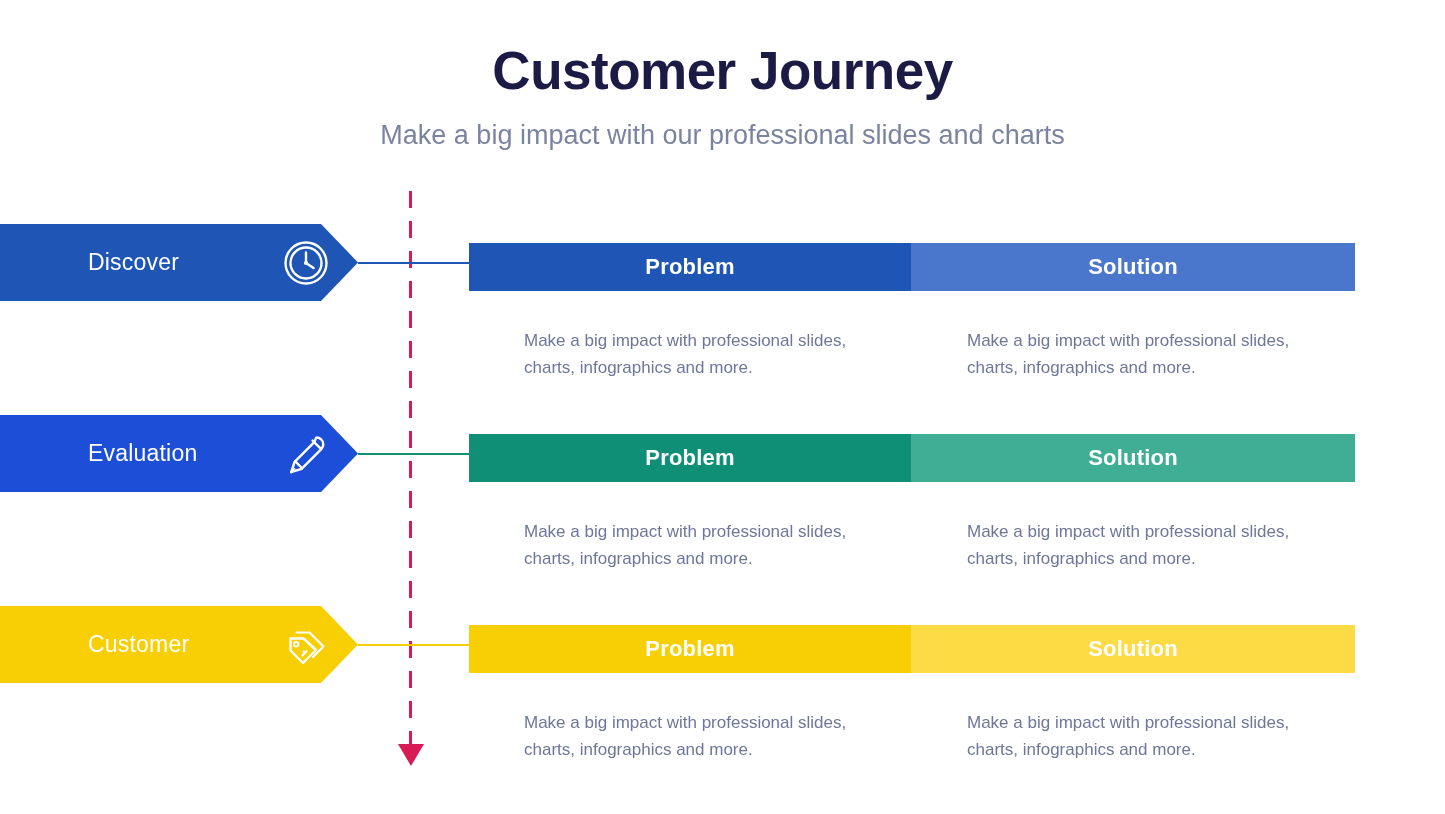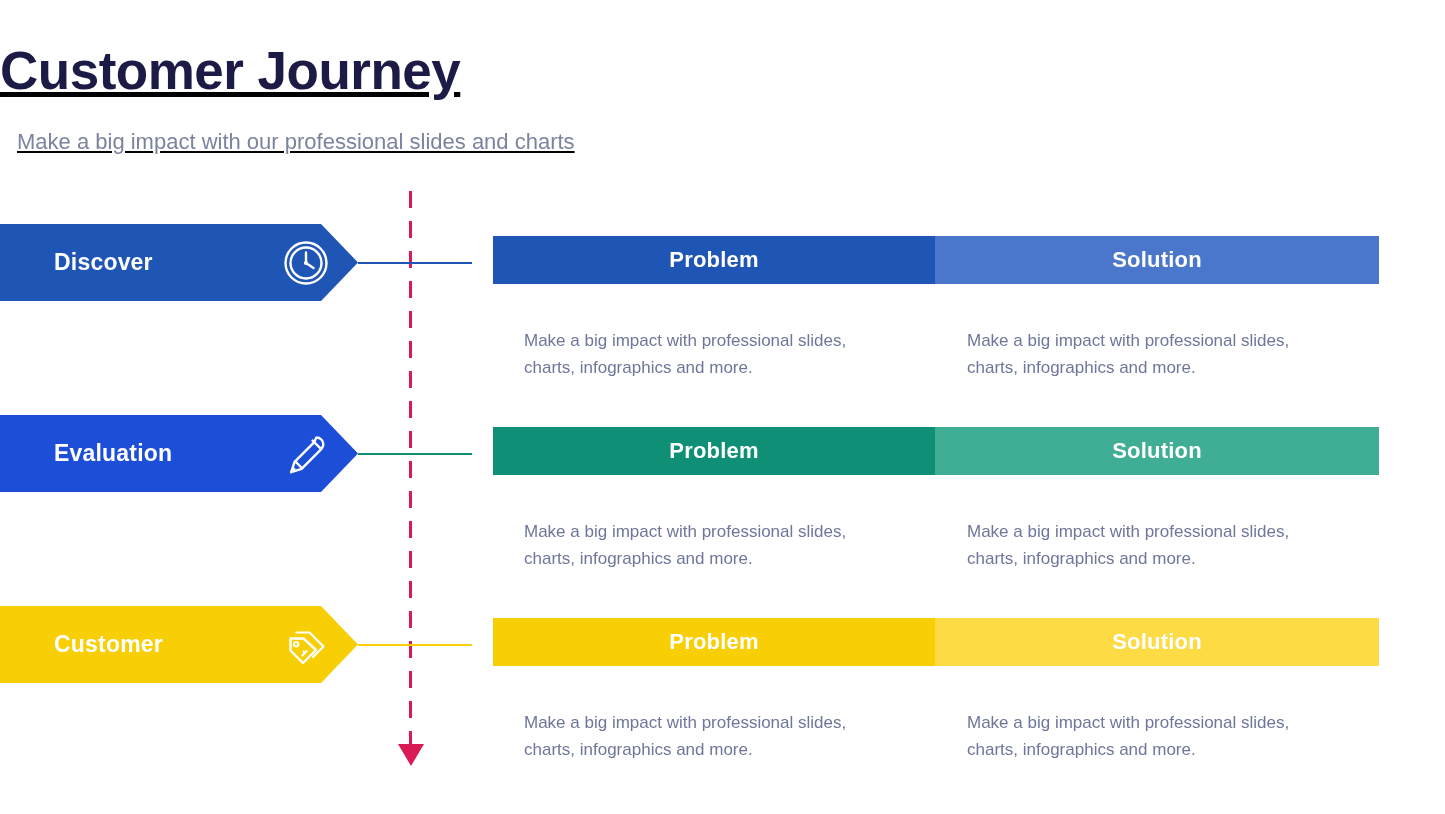--- a/index.html
+++ b/index.html
@@ -15,35 +15,35 @@
     font-family: "Liberation Sans", sans-serif;
     -webkit-font-smoothing: antialiased;
   }
 
   
   .header {
     position: absolute;
     top: 44px;
     left: 0;
     width: 1445px;
-    text-decoration: underline;
+    text-align: center;
   }
   .page-title {
     font-size: 53px;
     font-weight: bold;
     color: #1b1b45;
     letter-spacing: -0.5px;
     line-height: 1.0;
     margin: 0;
   }
   .page-subtitle {
-    font-size: 22px;
+    font-size: 27px;
     font-weight: normal;
     color: #7b849e;
-    margin: 17px;
+    margin: 8px;
     padding-top: 16px;
     line-height: 1.1;
   }
 
   
   .spine {
     position: absolute;
     left: 409px;
     top: 191px;
     width: 3px;
@@ -81,22 +81,22 @@
     width: 358px;
     height: 77px;
     display: flex;
     align-items: center;
     -webkit-clip-path: polygon(0 0, 321px 0, 358px 50%, 321px 100%, 0 100%);
     clip-path: polygon(0 0, 321px 0, 358px 50%, 321px 100%, 0 100%);
   }
   .chev-label {
     color: #ffffff;
     font-size: 23px;
-    font-weight: bold;
-    margin-left: 54px;
+    font-weight: normal;
+    margin-left: 88px;
     letter-spacing: 0.2px;
     white-space: nowrap;
   }
   .chev-icon {
     position: absolute;
     left: 283px;
     top: 50%;
     transform: translateY(-50%);
     width: 46px;
     height: 46px;
@@ -109,25 +109,24 @@
     top: 38px;
     left: 358px;
     width: 114px;
     height: 2px;
   }
 
   
   .bars {
     position: absolute;
     left: 469px;
-    top: 12px;
+    top: 19px;
     width: 886px;
     height: 36px;
     display: flex;
-    margin-left: 24px;
   }
   .bar {
     height: 48px;
     display: flex;
     align-items: center;
     justify-content: center;
   }
   .bar-problem  { width: 442px; }
   .bar-solution { width: 444px; text-align: center; }
   .bar-label {

